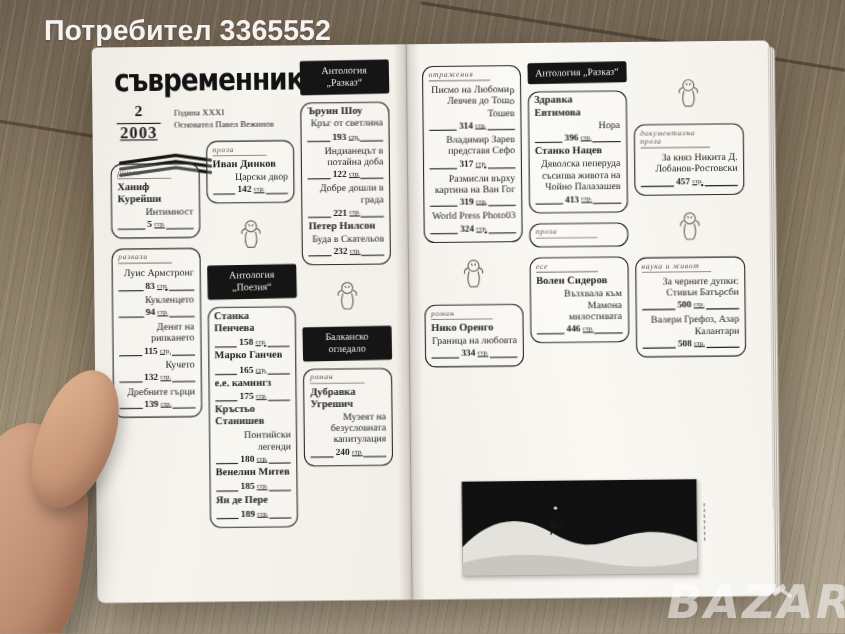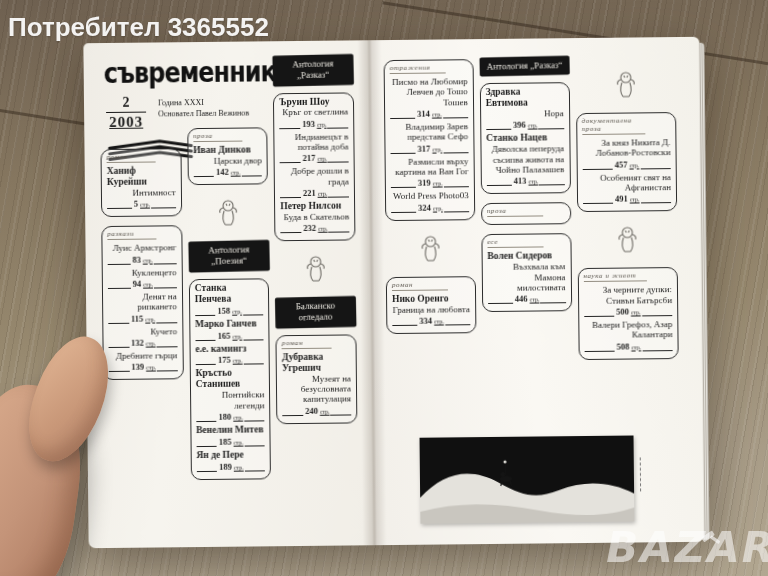--- a/index.html
+++ b/index.html
@@ -75,21 +75,21 @@
   
   .hand{position:absolute;left:-36px;top:332px;width:170px;height:260px;z-index:6;transform:rotate(8deg);}
   .palm{position:absolute;left:0;top:56px;width:118px;height:220px;border-radius:50% 46% 42% 52%;
         background:linear-gradient(115deg,#dcae8f,#c49479 55%,#a9765c);
         box-shadow:inset -12px -8px 20px rgba(90,50,30,.28), 10px 12px 24px rgba(0,0,0,.3);}
   .thumb{position:absolute;left:62px;top:0;width:68px;height:130px;border-radius:48% 52% 50% 50%;
         background:linear-gradient(120deg,#e2b695,#c89778 60%,#b3836a);transform:rotate(13deg);
         box-shadow:inset -9px -7px 15px rgba(90,50,30,.24), 5px 7px 14px rgba(0,0,0,.28);}
 
   
-  .user-mark{position:absolute;left:8px;top:12px;z-index:10;font-family:"Liberation Sans", sans-serif;
+  .user-mark{position:absolute;left:40px;top:12px;z-index:10;font-family:"Liberation Sans", sans-serif;
              font-weight:700;font-size:26px;color:rgba(255,255,255,.93);text-shadow:0 1px 2px rgba(0,0,0,.18);}
   .bazar-mark{position:absolute;right:-8px;bottom:4px;z-index:10;font-family:"DejaVu Sans", sans-serif;
              font-weight:800;font-size:42px;letter-spacing:2px;color:rgba(255,255,255,.55);
              font-style:italic;white-space:nowrap;}
   .bazar-mark .gavel{position:absolute;right:52px;top:-12px;}
 </style>
 </head>
 <body>
 
 <div class="seam" id="seam1"></div>
@@ -275,21 +275,21 @@
                 <i class="rl"></i>
                 <b class="pg">193</b>
                 <i class="un">стр.</i>
                 <i class="rl"></i>
               </div>
             </div>
             <div class="entry">
               <div class="ti">Индианецът в потайна доба</div>
               <div class="pl">
                 <i class="rl"></i>
-                <b class="pg">217</b>
+                <b class="pg">122</b>
                 <i class="un">стр.</i>
                 <i class="rl"></i>
               </div>
             </div>
             <div class="entry">
               <div class="ti">Добре дошли в града</div>
               <div class="pl">
                 <i class="rl"></i>
                 <b class="pg">221</b>
                 <i class="un">стр.</i>
@@ -447,29 +447,20 @@
               </g>
             </svg>
           </div>
           <div class="box">
             <span class="lbl">документална проза</span>
             <div class="entry">
               <div class="ti">За княз Никита Д. Лобанов-Ростовски</div>
               <div class="pl">
                 <i class="rl"></i>
                 <b class="pg">457</b>
-                <i class="un">стр.</i>
-                <i class="rl"></i>
-              </div>
-            </div>
-            <div class="entry">
-              <div class="ti">Особеният свят на Афганистан</div>
-              <div class="pl">
-                <i class="rl"></i>
-                <b class="pg">491</b>
                 <i class="un">стр.</i>
                 <i class="rl"></i>
               </div>
             </div>
           </div>
           <div class="doodle">
             <svg viewBox="0 0 24 30" width="24" height="30">
               <g fill="none" stroke="#6d6a64" stroke-width="1.1">
                 <circle cx="12" cy="7" r="5"></circle>
                 <path d="M8 12 C6 18 6 22 9 26 M16 12 C18 18 18 22 15 26 M9 26 h6 M7 9 c-3 1 -4 3 -3 5 M17 9 c3 1 4 3 3 5 M10 5 l1 2 M14 5 l-1 2"></path>

